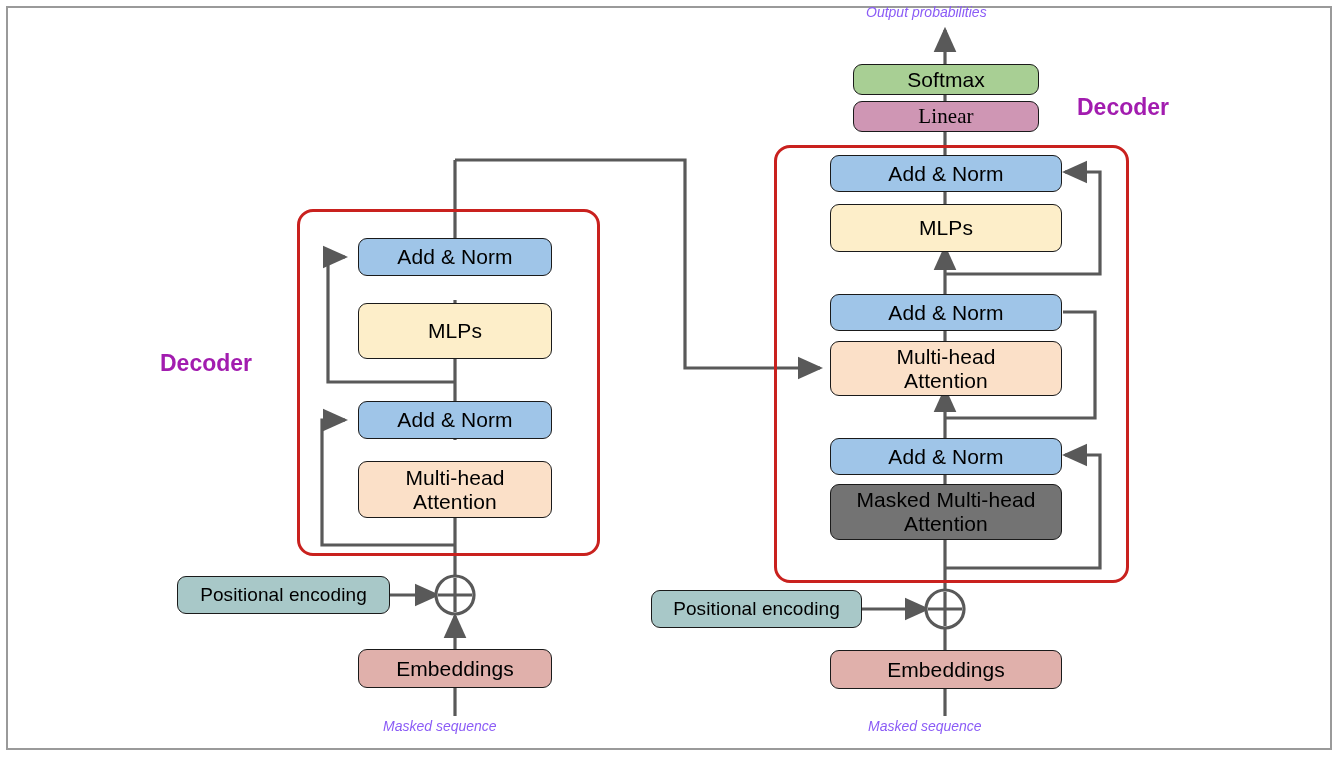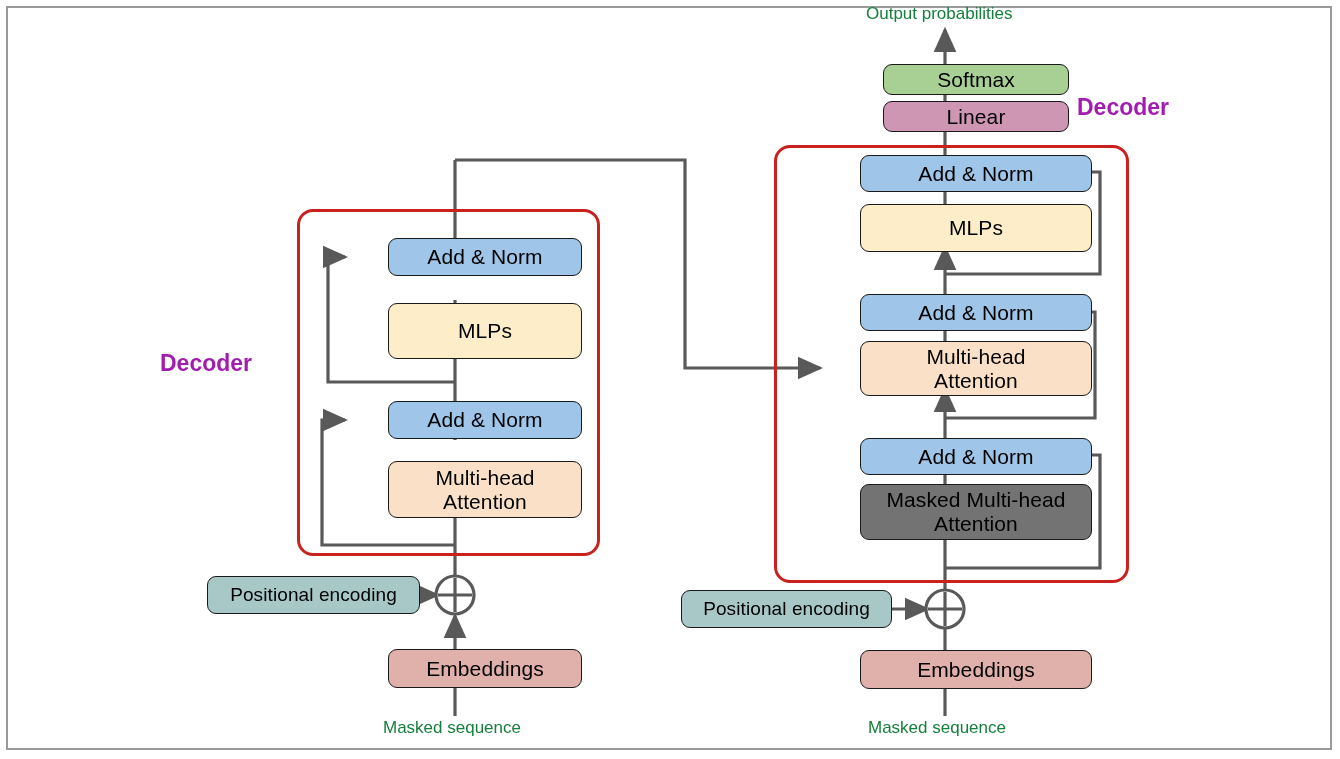--- a/index.html
+++ b/index.html
@@ -43,41 +43,41 @@
     border-radius: 9px;
     display: flex;
     align-items: center;
     justify-content: center;
     text-align: center;
     color: #000000;
     font-size: 21px;
     line-height: 1.12;
     letter-spacing: 0.1px;
     white-space: pre-line;
-    margin-left: 30px;
   }
   .group-box {
     position: absolute;
     box-sizing: border-box;
     border: 3px solid #c9211e;
     border-radius: 16px;
     background: transparent;
   }
   .group-label {
     position: absolute;
     font-size: 23px;
     font-weight: bold;
     color: #a21caf;
     white-space: nowrap;
   }
   .plain-text {
     position: absolute;
-    font-size: 17px;
-    color: #15803d;
+    font-size: 14px;
+    color: #8b5cf6;
     white-space: nowrap;
+    font-style: italic;
   }
 </style>
 </head>
 <body>
 
 <div id="canvas">
 
   <div id="frame"></div>
 
   <svg id="wires" viewBox="0 0 1340 759" xmlns="http://www.w3.org/2000/svg">
@@ -176,21 +176,21 @@
 
   <div class="node" style="left:358px; top:649px; width:194px; height:39px; background:#e0b0ab;">Embeddings</div>
 
   <div class="plain-text" style="left:383px; top:718px;">Masked sequence</div>
 
   <div class="group-box" style="left:774px; top:145px; width:355px; height:438px;"></div>
   <div class="group-label" style="left:1077px; top:94px;">Decoder</div>
 
   <div class="node" style="left:853px; top:64px; width:186px; height:31px; background:#a8cf94;">Softmax</div>
 
-  <div class="node" style="left:853px; top:101px; width:186px; height:31px; background:#cf96b4;">Linear</div>
+  <div class="node" style="left:853px; top:101px; width:186px; height:31px; background:#cf96b4;font-family:Liberation Serif, serif;">Linear</div>
 
   <div class="node" style="left:830px; top:155px; width:232px; height:37px; background:#9fc5e8;">Add &amp; Norm</div>
 
   <div class="node" style="left:830px; top:204px; width:232px; height:48px; background:#fdeec9;">MLPs</div>
 
   <div class="node" style="left:830px; top:294px; width:232px; height:37px; background:#9fc5e8;">Add &amp; Norm</div>
 
   <div class="node" style="left:830px; top:341px; width:232px; height:55px; background:#fbe0c8;">Multi-head
 Attention</div>
 

